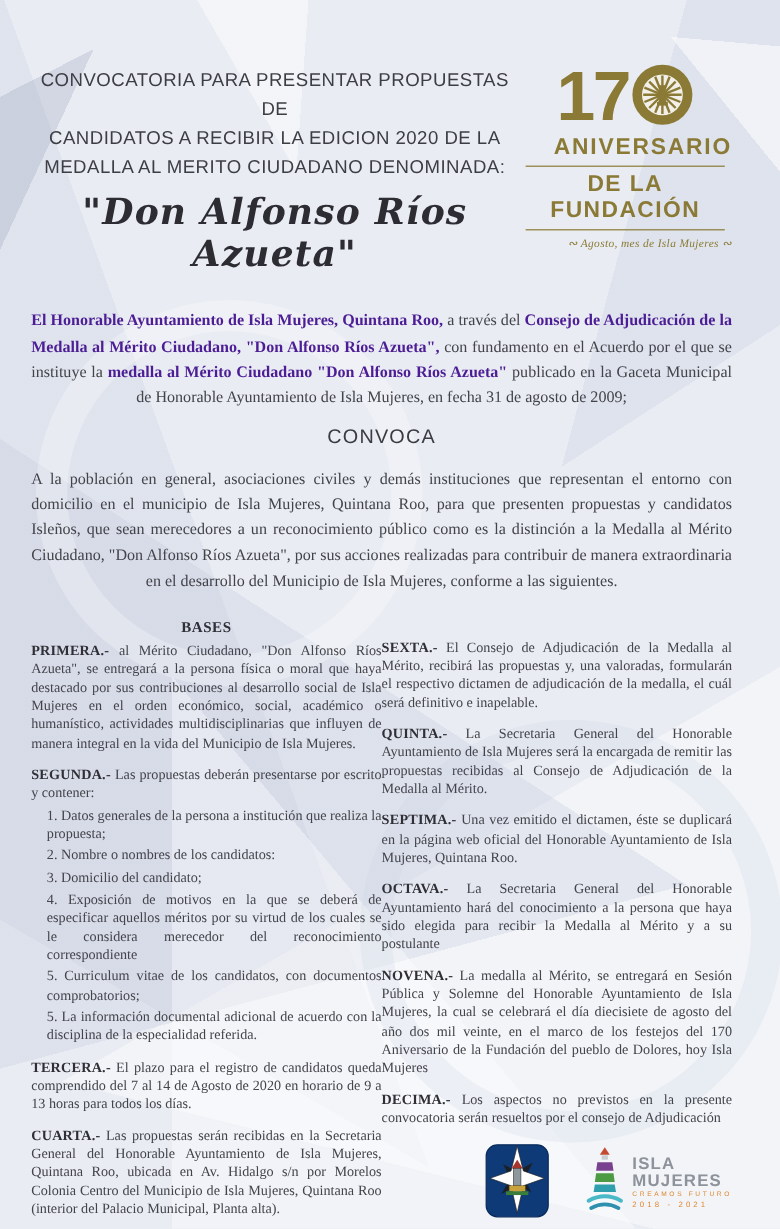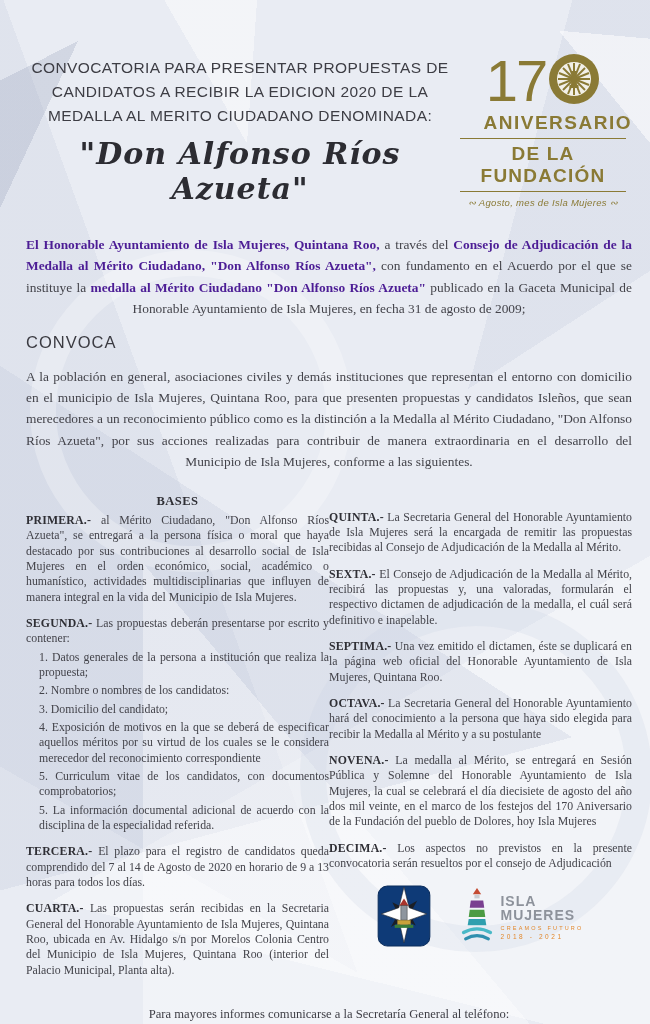--- a/index.html
+++ b/index.html
@@ -21,80 +21,80 @@
       conic-gradient(from 255deg at 88% 72%, rgba(194,201,219,.30) 0 48deg, transparent 48deg),
       conic-gradient(from 60deg at 8% 88%, rgba(255,255,255,.42) 0 44deg, transparent 44deg),
       conic-gradient(from 300deg at 55% 95%, rgba(196,203,220,.26) 0 40deg, transparent 40deg);
   }
   .bg::before, .bg::after{
     content:"";position:absolute;border:26px solid rgba(255,255,255,.28);
     border-radius:50%;
   }
   .bg::before{width:270px;height:270px;left:30px;top:250px;transform:rotate(18deg);}
   .bg::after{width:300px;height:300px;left:300px;top:600px;border-color:rgba(205,211,226,.25);}
-  .sheet{position:relative;z-index:1;padding:50px 18px 0 26px;box-sizing:border-box;height:100%;border-radius:29px;}
+  .sheet{position:relative;z-index:1;padding:50px 40px 0 26px;box-sizing:border-box;height:100%;border-radius:29px;}
 
   
   .hdr{display:flex;align-items:flex-start;}
   .hdr-text{flex:1;text-align:center;padding-top:6px;}
   .title-line{
     font-family:"Liberation Sans", sans-serif;
     font-size:15.5px;line-height:1.55;letter-spacing:.4px;
     color:#3d3d44;font-weight:500;
   }
   .medal-script{
     font-family:"DejaVu Serif", serif;font-style:italic;font-weight:bold;
     font-size:30px;color:#2c2c32;margin-top:8px;letter-spacing:1px;
   }
   .anniv{width:178px;text-align:center;color:#8a7a35;flex:none;padding-top:2px;}
   .anniv-number{display:flex;align-items:center;justify-content:center;}
   .anniv-number .digits{
-    font-family:"Liberation Sans", sans-serif;font-weight:400;font-size:58px;
+    font-family:"Liberation Sans", sans-serif;font-weight:700;font-size:58px;
     line-height:1;letter-spacing:-2px;
   }
   .anniv-number svg{margin-left:2px;}
   .anniv-line1{
     font-family:"Liberation Sans", sans-serif;font-weight:700;font-size:19px;
     letter-spacing:1.5px;margin-top:2px;text-align:right;
   }
   .anniv-rule{border-top:1.5px solid #8a7a35;margin:4px 6px;}
   .anniv-line2{
     font-family:"Liberation Sans", sans-serif;font-weight:700;font-size:19px;
     letter-spacing:1.2px;
   }
   .anniv-tag{
-    font-family:Liberation Sans, sans-serif;font-style:italic;font-size:9.5px;
-    margin-top:5px;letter-spacing:.3px;
+    font-family:Liberation Serif, serif;font-style:italic;font-size:9.5px;
+    margin-top:5px;letter-spacing:.3px;text-align:right;
   }
 
   
   .intro{margin-top:26px;font-size:13.4px;line-height:1.6;text-align:justify;text-align-last:center;}
   .intro .b{font-weight:700;color:#4c1d95;}
   .convoca{
-    font-family:"Liberation Sans", sans-serif;
+    text-align:center;font-family:"Liberation Sans", sans-serif;
     font-size:16.5px;letter-spacing:1px;color:#3b3b42;font-weight:500;
     margin:13px 0 10px 0;
   }
   .call{font-size:13.4px;line-height:1.6;text-align:justify;text-align-last:center;}
 
   
   .bases{display:flex;margin-top:20px;font-size:11.8px;line-height:1.3;}
   .col{flex:1;min-width:0;text-align:justify;}
   .bases-heading{
     text-align:center;font-weight:700;color:#2f2f35;font-size:12.5px;
     letter-spacing:.5px;margin-bottom:4px;
   }
   .col-right{padding-top:17px;}
   .sec{margin-bottom:11px;}
   .sec .lbl{font-weight:700;color:#2f2f35;letter-spacing:.2px;}
   .sec p{margin:0;}
   .sec .item{margin:3px 0 3px 13px;}
 
   
-  .logo-row{display:flex;align-items:center;justify-content:center;gap:30px;margin-top:14px;}
+  .logo-row{display:flex;align-items:center;justify-content:flex-end;gap:30px;margin-top:14px;}
   .isla-logo{display:flex;align-items:center;gap:7px;}
   .isla-text .t1,.isla-text .t2{
     font-family:"Liberation Sans", sans-serif;font-weight:700;font-size:14px;
     line-height:.95;letter-spacing:1px;color:#8d929b;
   }
   .isla-text .slogan{
     font-family:"Liberation Sans", sans-serif;font-size:5.5px;letter-spacing:2.2px;
     color:#e2882d;margin-top:3px;
   }
   .isla-text .years{
@@ -183,26 +183,26 @@
       </div>
 
       <div class="sec">
         <p><span class="lbl">CUARTA.-</span>
         <span>Las propuestas serán recibidas en la Secretaria General del Honorable Ayuntamiento de Isla Mujeres, Quintana Roo, ubicada en Av. Hidalgo s/n por Morelos Colonia Centro del Municipio de Isla Mujeres, Quintana Roo (interior del Palacio Municipal, Planta alta).</span></p>
       </div>
     </div>
 
     <div class="col col-right">
       <div class="sec">
+        <p><span class="lbl">SEXTA.-</span>
+        <span>El Consejo de Adjudicación de la Medalla al Mérito, recibirá las propuestas y, una valoradas, formularán el respectivo dictamen de adjudicación de la medalla, el cuál será definitivo e inapelable.</span></p>
+      </div>
+      <div class="sec">
         <p><span class="lbl">QUINTA.-</span>
         <span>La Secretaria General del Honorable Ayuntamiento de Isla Mujeres será la encargada de remitir las propuestas recibidas al Consejo de Adjudicación de la Medalla al Mérito.</span></p>
-      </div>
-      <div class="sec">
-        <p><span class="lbl">SEXTA.-</span>
-        <span>El Consejo de Adjudicación de la Medalla al Mérito, recibirá las propuestas y, una valoradas, formularán el respectivo dictamen de adjudicación de la medalla, el cuál será definitivo e inapelable.</span></p>
       </div>
       <div class="sec">
         <p><span class="lbl">SEPTIMA.-</span>
         <span>Una vez emitido el dictamen, éste se duplicará en la página web oficial del Honorable Ayuntamiento de Isla Mujeres, Quintana Roo.</span></p>
       </div>
       <div class="sec">
         <p><span class="lbl">OCTAVA.-</span>
         <span>La Secretaria General del Honorable Ayuntamiento hará del conocimiento a la persona que haya sido elegida para recibir la Medalla al Mérito y a su postulante</span></p>
       </div>
       <div class="sec">

